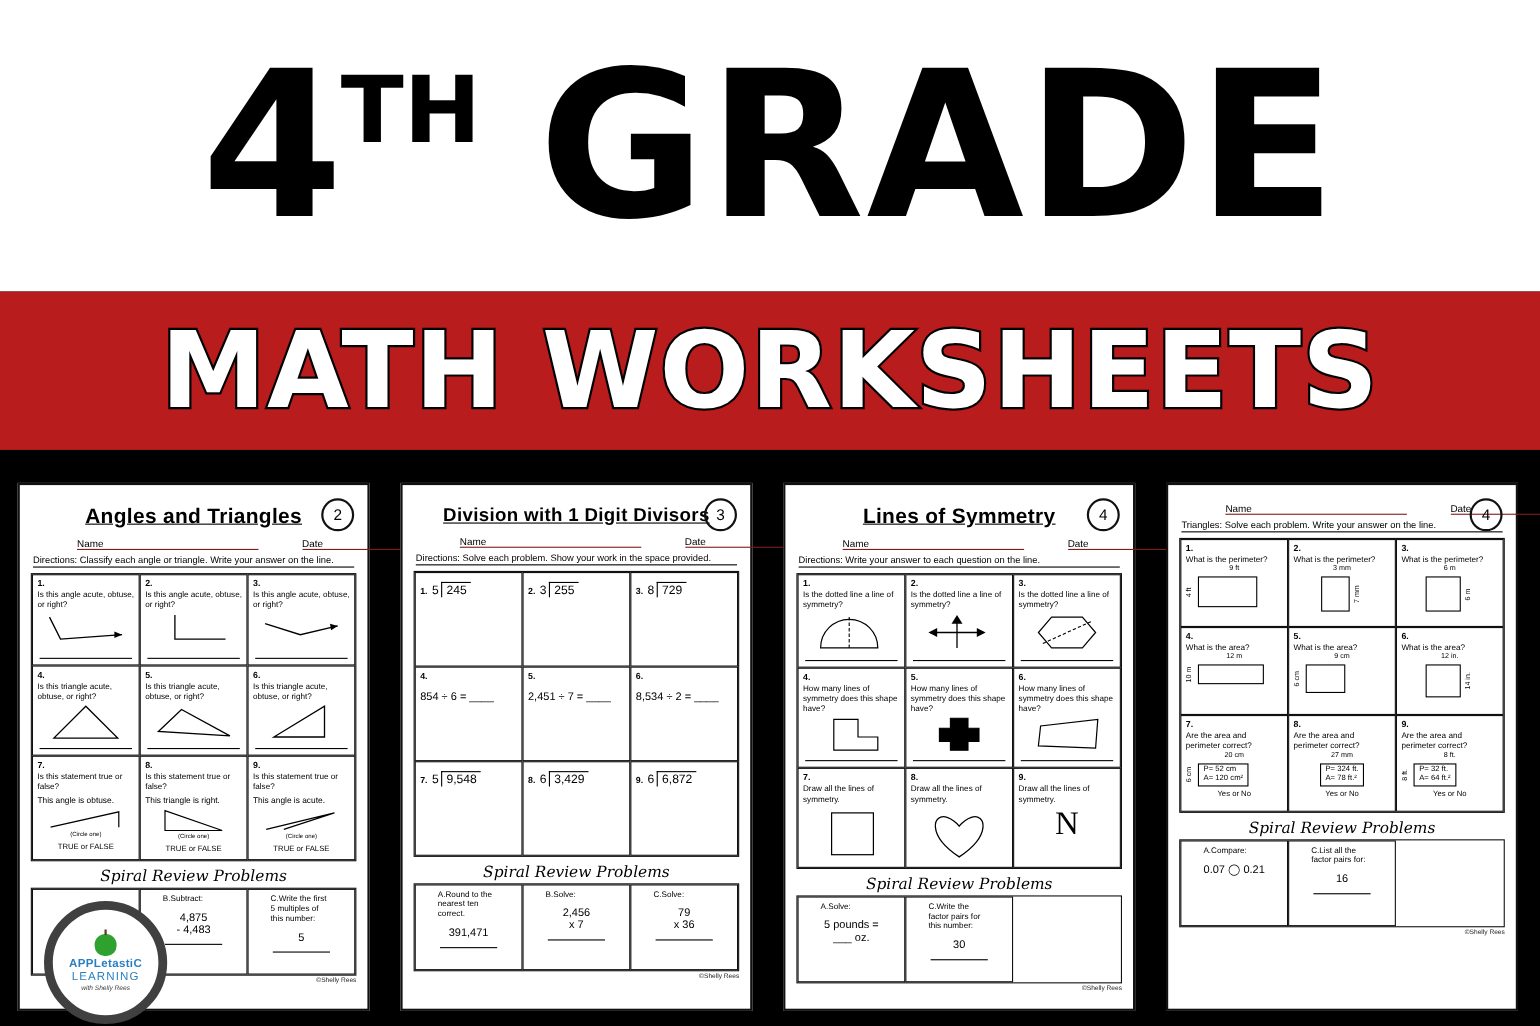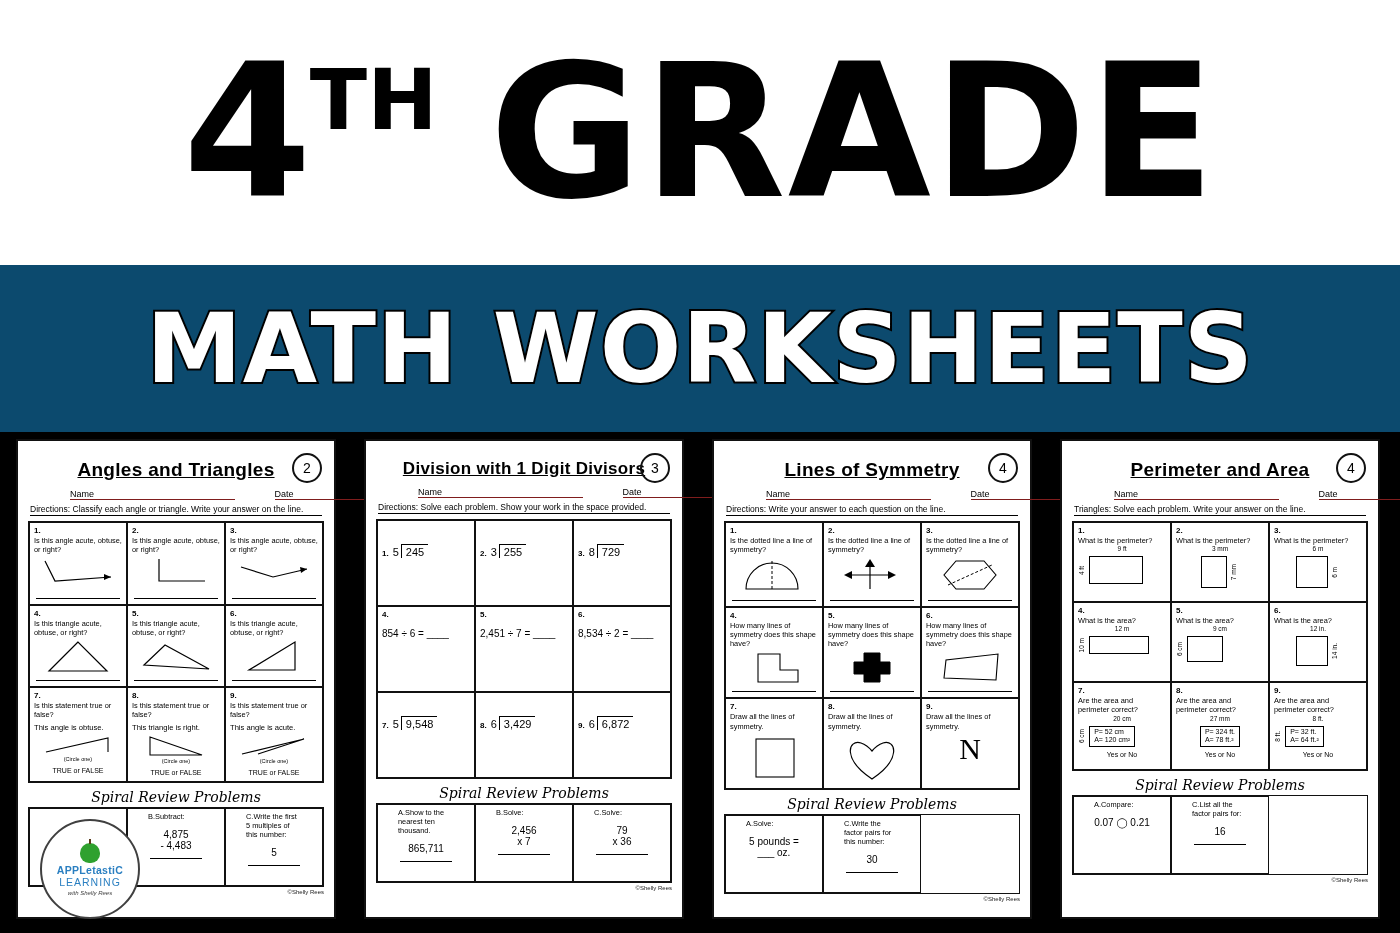--- a/index.html
+++ b/index.html
@@ -7,21 +7,21 @@
   .page{position:relative;width:1400px;height:933px;background:#000;}
 
   
   .title-band{position:absolute;left:0;top:0;width:1400px;height:265px;background:#fff;
     display:flex;align-items:center;justify-content:center;}
   .title-main{font-family:"DejaVu Sans",sans-serif;font-weight:bold;font-size:185px;
     letter-spacing:-2px;color:#000;line-height:1;display:flex;align-items:flex-start;}
   .title-main .sup{font-size:84px;line-height:1;margin-top:18px;letter-spacing:0;}
   .title-main .word2{margin-left:52px;letter-spacing:2px;}
 
-  .red-band{position:absolute;left:0;top:265px;width:1400px;height:167px;background:#0c4a6e;
+  .red-band{position:absolute;left:0;top:265px;width:1400px;height:144px;background:#b91c1c;
     display:flex;align-items:center;justify-content:center;}
   .sub-title{font-family:"DejaVu Sans",sans-serif;font-weight:bold;font-size:96px;color:#fff;
     letter-spacing:1px;-webkit-text-stroke:4px #000;paint-order:stroke fill;}
 
   
   .sheets{position:absolute;left:0;top:425px;width:1400px;height:508px;}
   .sheet{position:absolute;top:14px;width:320px;height:480px;background:#fff;
     border:2px solid #111;box-sizing:border-box;padding:8px 10px;}
   .sheet.s1{left:16px;}
   .sheet.s2{left:364px;}
@@ -48,34 +48,34 @@
   .big{font-size:10px;margin-top:8px;}
   .ctr{text-align:center;}
 
   .spiral{text-align:center;font-family:"DejaVu Serif",serif;font-style:italic;font-size:14px;
     margin:6px 0 2px 0;}
   .sgrid{display:grid;grid-template-columns:1fr 1fr 1fr;border:1.5px solid #111;}
   .scell{border:.75px solid #111;min-height:78px;padding:3px 20px;box-sizing:border-box;font-size:7.4px;}
   .copy{font-size:6px;text-align:right;margin-top:2px;color:#222;}
 
   
-  .ld{display:inline-block;margin-top:22px;font-size:11px;white-space:nowrap;}
+  .ld{display:inline-block;margin-top:7px;font-size:11px;white-space:nowrap;}
   .ld .dvs{padding-right:2px;}
   .ld .dvd{border-top:1.2px solid #000;border-left:1.2px solid #000;padding:1px 4px 0 4px;}
 
   
   svg{display:block;margin:2px auto 0 auto;}
   .shape-wrap{height:34px;}
 
   .truefalse{text-align:center;font-size:7px;margin-top:4px;}
   .circleone{font-size:5.5px;text-align:center;}
 
   
   .logo{position:absolute;left:22px;top:378px;width:96px;height:96px;border-radius:50%;
-    background:#fff;border:2px solid #404040;display:flex;flex-direction:column;
+    background:#fff;border:8px solid #404040;display:flex;flex-direction:column;
     align-items:center;justify-content:center;}
   .logo .apple{width:20px;height:20px;background:#2fa12f;border-radius:50% 50% 45% 45%;
     position:relative;margin-bottom:1px;}
   .logo .apple:after{content:"";position:absolute;left:9px;top:-4px;width:2px;height:5px;background:#5a3a1a;}
   .logo .l1{font-size:10.5px;font-weight:bold;color:#2a7fc1;letter-spacing:.3px;}
   .logo .l2{font-size:10.5px;font-weight:normal;color:#2a7fc1;letter-spacing:1px;}
   .logo .l3{font-size:6px;color:#444;font-style:italic;margin-top:2px;}
   .ibox{border:1px solid #000;display:inline-block;padding:1px 4px;font-size:7px;}
   .dim{font-size:6.5px;}
   .rot{writing-mode:vertical-rl;transform:rotate(180deg);font-size:6.5px;}
@@ -257,22 +257,22 @@
         </div>
         <div class="cell" style="min-height:86px">
           <span class="num">9.</span>
           <div class="ld"><span class="dvs">6</span><span class="dvd">6,872</span></div>
         </div>
       </div>
 
       <div class="spiral">Spiral Review Problems</div>
       <div class="sgrid">
         <div class="scell">
-          <span class="num">A.</span><span>Show to the nearest ten thousand.</span>
-          <div class="big ctr">865,711</div>
+          <span class="num">A.</span><span>Round to the nearest ten correct.</span>
+          <div class="big ctr">391,471</div>
           <div class="ans-line"></div>
         </div>
         <div class="scell">
           <span class="num">B.</span><span>Solve:</span>
           <div class="big ctr" style="white-space:pre-line">2,456
 x   7</div>
           <div class="ans-line"></div>
         </div>
         <div class="scell">
           <span class="num">C.</span><span>Solve:</span>
@@ -372,21 +372,20 @@
           <span class="num">C.</span><span>Write the factor pairs for this number:</span>
           <div class="big ctr">30</div>
           <div class="ans-line"></div>
         </div>
       </div>
       <div class="copy">©Shelly Rees</div>
     </div>
 
     <div class="sheet s4">
       <div class="pagenum">4</div>
-      <h2>Perimeter and Area</h2>
       <div class="namerow">
         <span class="nm">Name</span>
         <span class="dt">Date</span>
       </div>
       <div class="dirs">Triangles: Solve each problem. Write your answer on the line.</div>
 
       <div class="grid">
 
         <div class="cell" style="min-height:80px">
           <span class="num">1.</span><span class="q">What is the perimeter?</span>

